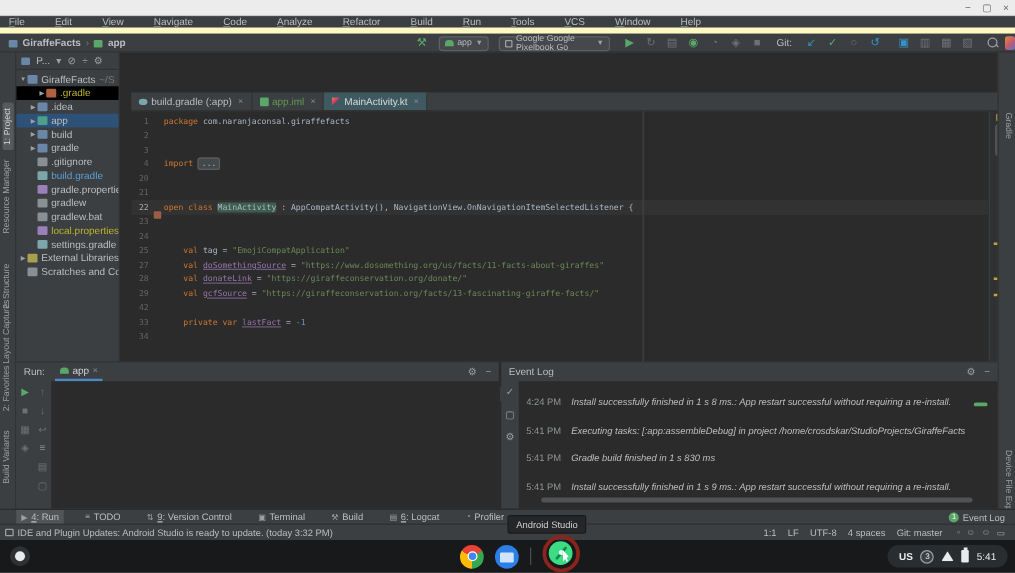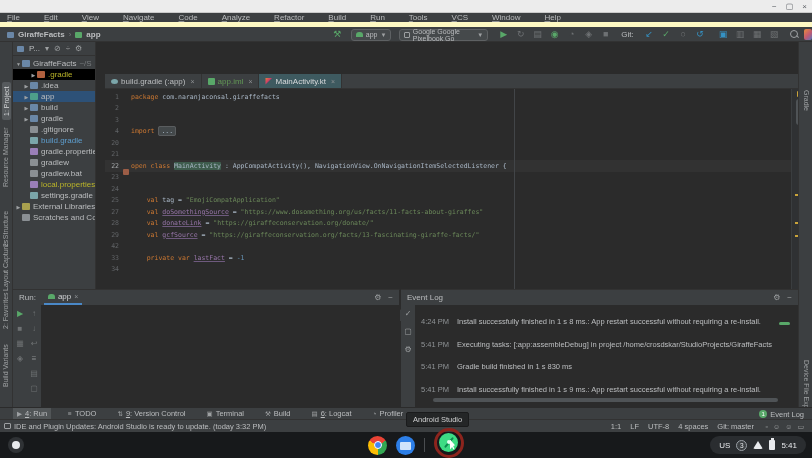--- a/index.html
+++ b/index.html
@@ -123,21 +123,21 @@
   .run-console{position:absolute;left:28px;top:15px;right:0;bottom:0;background:#2b2b2b;}
 
   
   .evlog{position:absolute;left:401px;top:289px;width:397px;height:118px;background:#3c3f41;border-top:1px solid #323232;}
   .ev-toolbar{position:absolute;left:0;top:15px;bottom:0;width:14px;display:flex;flex-direction:column;align-items:center;padding-top:4px;gap:9px;}
   .ev-toolbar span{font-size:8px;color:#9da0a2;cursor:pointer;}
   .ev-body{position:absolute;left:14px;top:15px;right:0;bottom:0;background:#2b2b2b;overflow:hidden;}
   .ev-list{padding:12px 0 0 6px;}
   .log-entry{display:flex;height:22.5px;white-space:nowrap;overflow:hidden;}
   .log-time{width:36px;flex:0 0 auto;font-size:7.5px;color:#909497;}
-  .log-text{font-size:7.5px;color:#bdbfc1;}
+  .log-text{font-size:7.5px;color:#bdbfc1;font-style:italic;}
   .ev-hscroll{position:absolute;left:18px;bottom:5px;width:345px;height:4px;background:#4f5356;border-radius:2px;cursor:pointer;}
   .ev-progress{position:absolute;right:8px;top:17px;width:11px;height:3px;background:#59a869;border-radius:2px;}
 
   
   .botbar{position:absolute;left:0;top:407px;width:812px;height:12px;background:#3c3f41;border-top:1px solid #2b2b2b;
           display:flex;align-items:center;gap:13px;padding-left:13px;}
   .bitem{display:flex;align-items:center;gap:3px;font-size:7.5px;color:#bbbdbf;cursor:pointer;height:12px;padding:0 4px;}
   .bitem.active{background:#515557;}
   .bitem .bic{font-size:6.5px;color:#9da0a2;}
   .ev-badge{position:absolute;right:8px;top:0;height:12px;display:flex;align-items:center;gap:3px;cursor:pointer;}
@@ -168,21 +168,21 @@
   .app-files::after{content:"";position:absolute;left:4px;top:6px;width:11px;height:8px;border-radius:1px;background:#cfe3fb;}
   .shelf-divider{width:1px;height:14px;background:#4a4d50;}
   .as-wrap{position:relative;width:30px;height:30px;margin-top:-5px;cursor:pointer;}
   .as-ring{position:absolute;left:0;top:0;width:30px;height:30px;border-radius:50%;border:3px solid #8c241d;}
   .app-as{position:absolute;left:5px;top:5px;width:19px;height:19px;border-radius:50%;background:#3ddc84;}
   .app-as::before{content:"";position:absolute;left:8.5px;top:3px;width:2px;height:13px;background:#0e8a50;transform:rotate(40deg);border-radius:1px;}
   .app-as::after{content:"";position:absolute;left:7.5px;top:7.5px;width:4px;height:4px;border-radius:50%;background:#e6fff2;}
   .cursor{position:absolute;left:16px;top:12px;width:7px;height:10px;background:#fff;
           clip-path:polygon(0 0,0 100%,30% 76%,48% 100%,62% 92%,46% 66%,72% 58%);filter:drop-shadow(0 0 1px #000);z-index:5;}
   .tray{position:absolute;right:6px;top:4px;height:18px;border-radius:9px;background:#2a2d30;display:flex;align-items:center;gap:6px;padding:0 9px;cursor:pointer;}
-  .tray .kb{font-size:8px;color:#e8eaed;}
+  .tray .kb{font-size:8px;color:#e8eaed;font-weight:bold;}
   .tray .badge{width:11px;height:11px;border-radius:50%;background:#3c4043;border:1px solid #9aa0a6;color:#e8eaed;font-size:6.5px;text-align:center;line-height:10px;}
   .wifi{width:0;height:0;border-left:5px solid transparent;border-right:5px solid transparent;border-bottom:8px solid #e8eaed;border-radius:2px;}
   .batt{width:6px;height:10px;background:#e8eaed;border-radius:1px;position:relative;}
   .batt::before{content:"";position:absolute;left:1.5px;top:-2px;width:3px;height:2px;background:#e8eaed;}
   .tray .time{font-size:8px;color:#e8eaed;}
 </style>
 </head>
 <body>
 
 <div class="screen">

